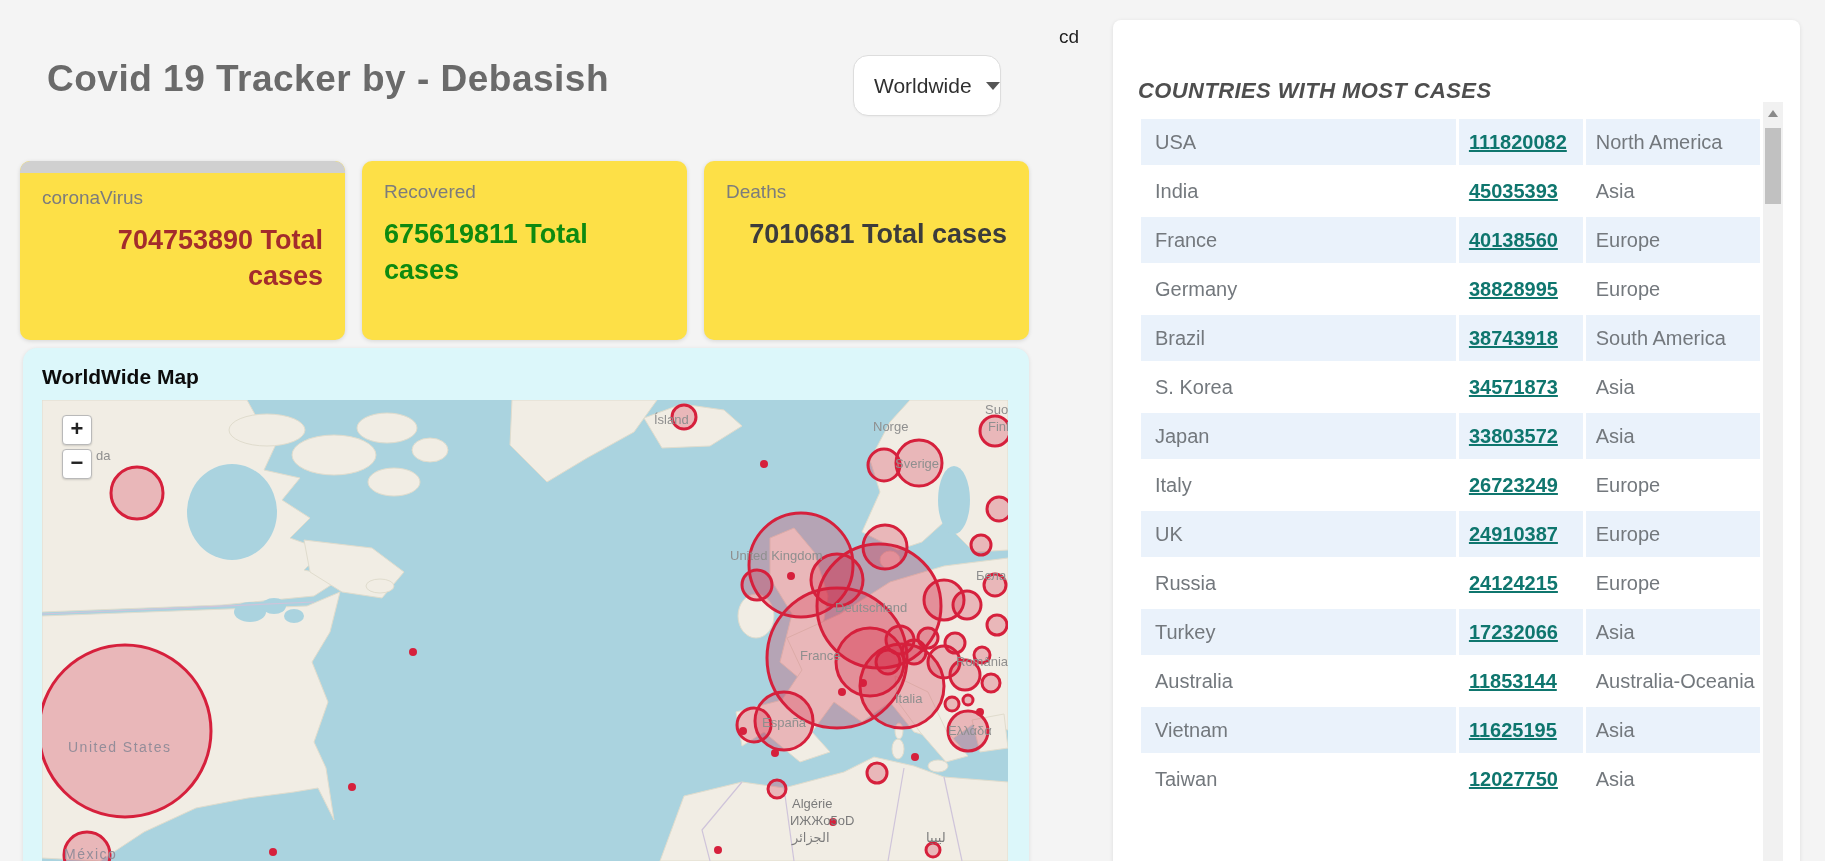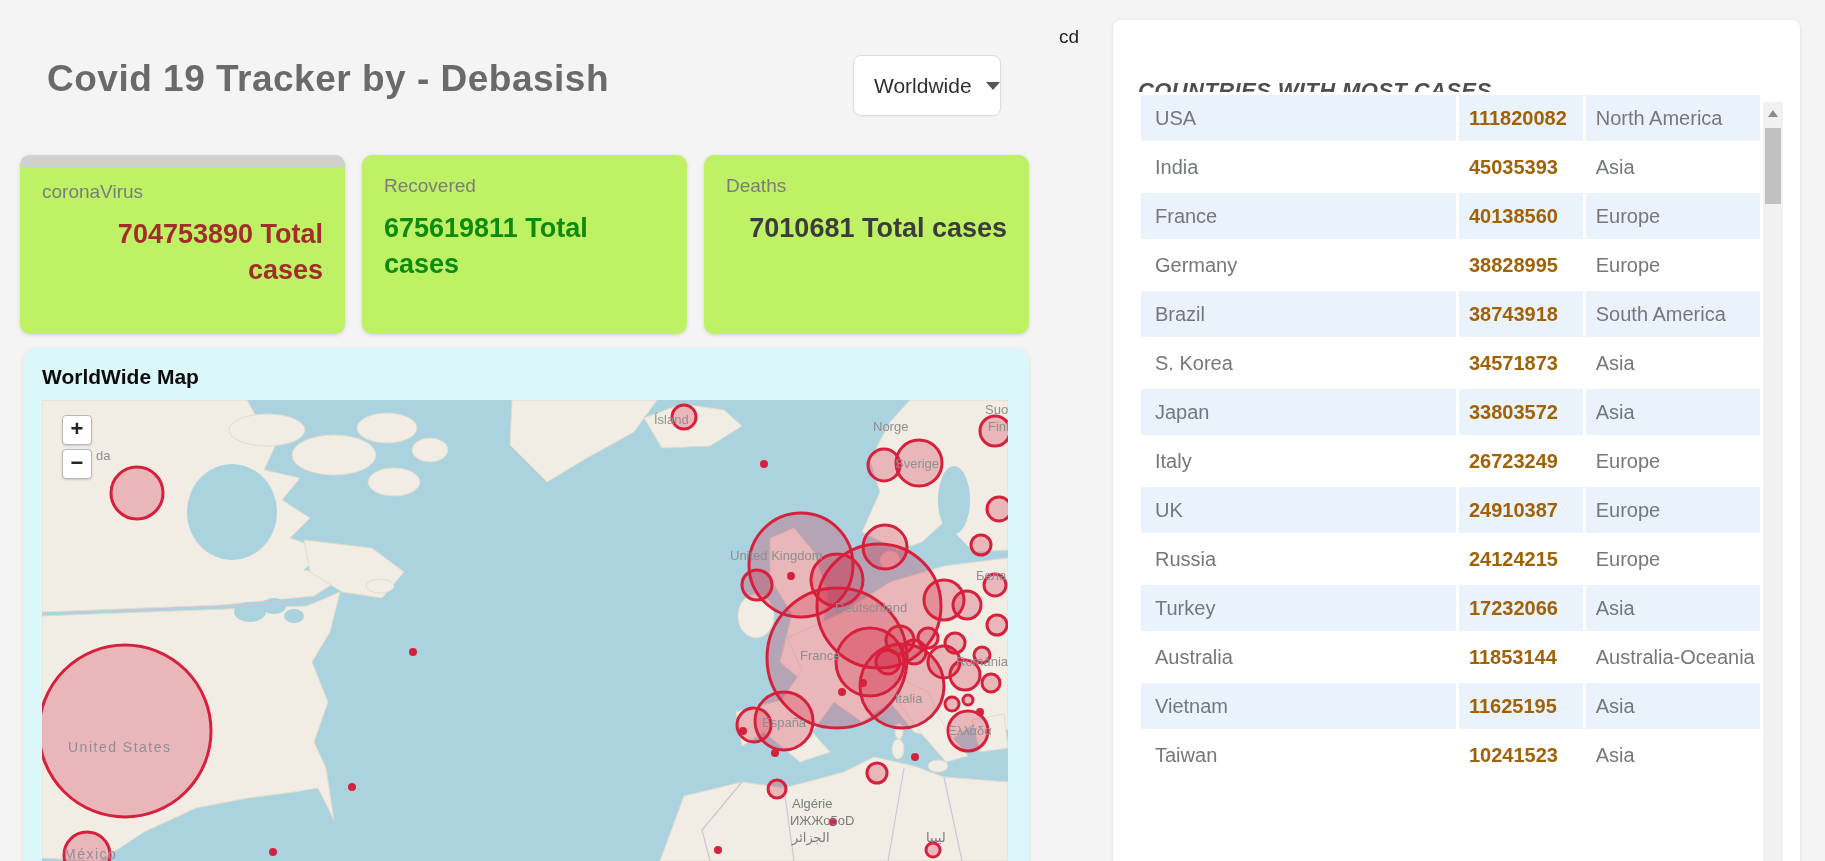--- a/index.html
+++ b/index.html
@@ -4,30 +4,30 @@
 <style>
   * { margin:0; padding:0; box-sizing:border-box; }
   html,body { width:1825px; height:861px; overflow:hidden; background:#f4f4f4;
               font-family:"Liberation Sans","DejaVu Sans",sans-serif; }
   #app { position:relative; width:1825px; height:861px; background:#f4f4f4; }
 
   
   .page-title { position:absolute; left:47px; top:58px; font-size:37px; font-weight:700;
                 color:#6a6a6a; letter-spacing:0.5px; }
   .region-dd { position:absolute; left:853px; top:55px; width:148px; height:61px;
-               background:#fff; border:1px solid #ddd; border-radius:8px;
+               background:#fff; border:1px solid #ddd; border-radius:15px;
                display:flex; align-items:center; padding-left:20px; cursor:pointer;
                box-shadow:0 1px 2px rgba(0,0,0,0.04); }
   .region-dd .dd-label { font-size:21px; color:#2f2f2f; }
   .dd-caret { width:0; height:0; border-left:7px solid transparent; border-right:7px solid transparent;
               border-top:8px solid #555; margin-left:14px; }
   .floating-cd { position:absolute; left:1059px; top:26px; font-size:19px; color:#1e1e1e; }
 
   
-  .stat-card { position:absolute; top:155px; width:325px; height:179px; background:#bef264;
+  .stat-card { position:absolute; top:161px; width:325px; height:179px; background:#fde047;
                border-radius:10px; box-shadow:0 1px 4px rgba(0,0,0,0.13); overflow:hidden; }
   .stat-card.c0 { left:20px; }
   .stat-card.c1 { left:362px; }
   .stat-card.c2 { left:704px; }
   .card-strip { height:12px; background:#d0d0d0; border-radius:10px 10px 0 0; }
   .card-body { padding:20px 22px 0 22px; }
   .stat-card.c0 .card-body { padding-top:14px; }
   .card-label { font-size:19px; color:#7c7c7c; }
   .card-value { font-size:27px; font-weight:700; margin-top:14px; line-height:1.32; max-width:285px; }
   .card-value.red   { color:#a32c2c;text-align:right; }
@@ -48,25 +48,25 @@
   .zoom-ctl { position:absolute; left:20px; top:15px; display:flex; flex-direction:column; gap:4px; }
   .zoom-btn { width:30px; height:30px; background:#fff; border:1px solid #b9b9b9; border-radius:4px;
               font-size:22px; line-height:26px; text-align:center; color:#222; cursor:pointer;
               box-shadow:0 1px 2px rgba(0,0,0,0.15); font-weight:700; }
 
   
   .countries-panel { position:absolute; left:1113px; top:20px; width:687px; height:980px;
                      background:#fff; border-radius:8px; box-shadow:0 1px 4px rgba(0,0,0,0.10); }
   .panel-title { position:absolute; left:25px; top:38px; font-size:22px; font-weight:700;
                  font-style:italic; color:#4e4e4e; letter-spacing:0.4px;margin-top:20px; }
-  .cases-table { position:absolute; left:25px; top:72px; width:625px; border-collapse:collapse; }
+  .cases-table { position:absolute; left:25px; top:96px; width:625px; border-collapse:collapse; }
   .cases-table td { height:49px; font-size:20px; color:#73787d; border:3px solid #fff;
                     padding:0 0 0 14px; vertical-align:middle; }
   .cases-table tr:nth-child(odd) td { background:#eaf2fb; }
-  .cases-table td.col-cases { font-weight:700; color:#a16207; width:127px; padding-left:10px; }
+  .cases-table td.col-cases { font-weight:700; color:#0f766e; width:127px; padding-left:10px;text-decoration:underline; }
   .cases-table td.col-country { width:320px; }
   .cases-table td.col-continent { width:178px; padding-left:10px; }
   
   .scroll-track { position:absolute; left:650px; top:82px; width:20px; height:780px; background:#f1f1f1; }
   .scroll-arrow { position:absolute; left:5px; top:8px; width:0; height:0;
                   border-left:5px solid transparent; border-right:5px solid transparent;
                   border-bottom:7px solid #8a8a8a; }
   .scroll-thumb { position:absolute; left:2px; top:26px; width:16px; height:76px; background:#c1c1c1; }
 </style>
 </head>
@@ -293,21 +293,21 @@
             <td class="col-cases">11853144</td>
             <td class="col-continent">Australia-Oceania</td>
           </tr>
           <tr>
             <td class="col-country">Vietnam</td>
             <td class="col-cases">11625195</td>
             <td class="col-continent">Asia</td>
           </tr>
           <tr>
             <td class="col-country">Taiwan</td>
-            <td class="col-cases">10241523</td>
+            <td class="col-cases">12027750</td>
             <td class="col-continent">Asia</td>
           </tr>
         </tbody>
     </table>
     <div class="scroll-track">
       <div class="scroll-arrow"></div>
       <div class="scroll-thumb"></div>
     </div>
   </div>
 

